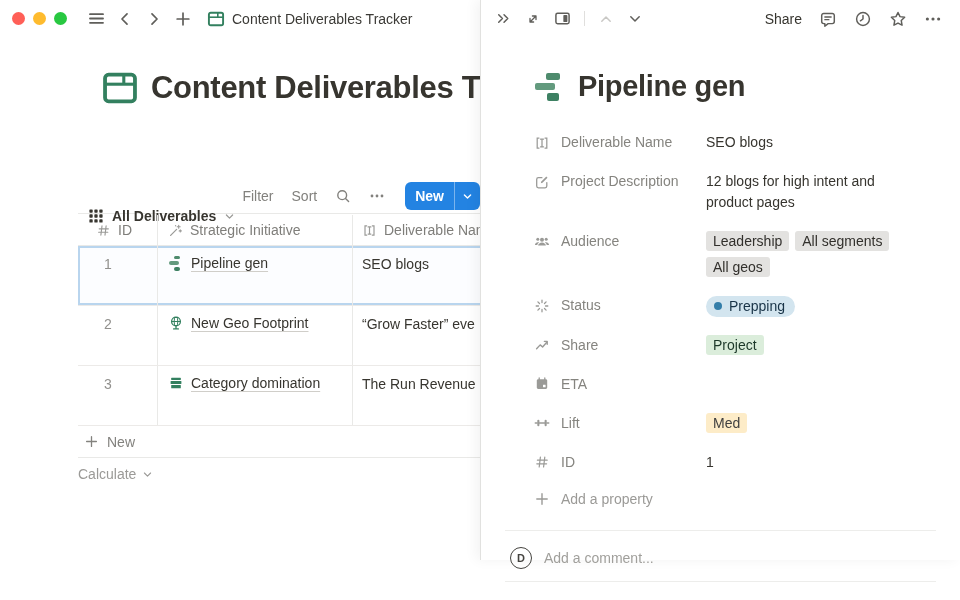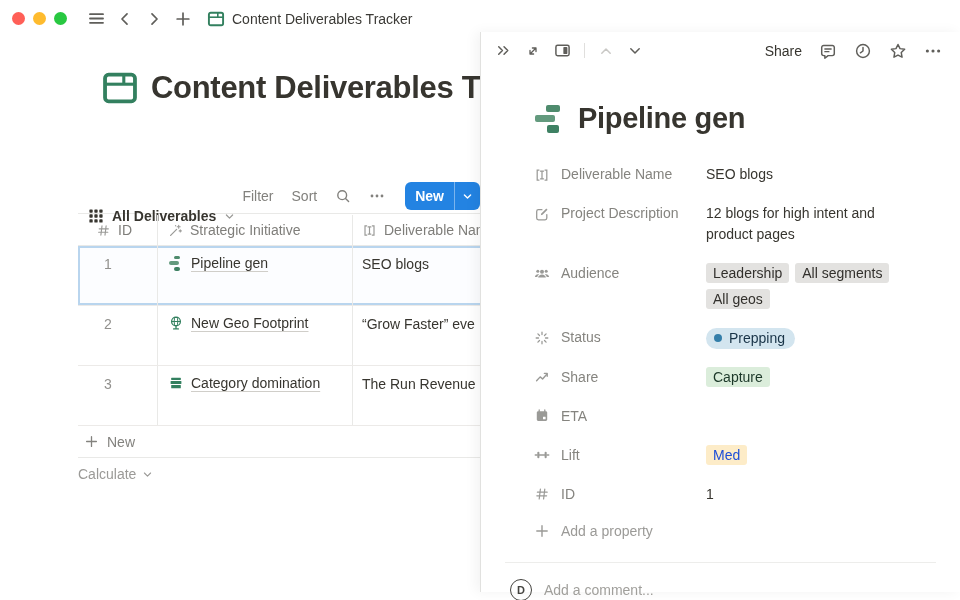--- a/index.html
+++ b/index.html
@@ -60,21 +60,21 @@
   
   .pipe { position:relative; width:16px; height:16px; flex:0 0 auto; }
   .pipe i { position:absolute; border-radius:2px; }
   .pipe .b1 { left:38%; top:4%; width:40%; height:24%; background:#4e8b6d; }
   .pipe .b2 { left:6%;  top:38%; width:60%; height:25%; background:#639a7e; }
   .pipe .b3 { left:40%; top:73%; width:36%; height:24%; background:#3e8163; }
   .pipe-lg { width:34px; height:30px; }
 
   
   .panel { position:absolute; top:0; left:480px; width:480px; height:560px; background:#fff;
-    border-left:1px solid #e1e1df; box-shadow:-4px 0 12px rgba(0,0,0,0.05); z-index:5;margin-top:32px; }
+    border-left:1px solid #e1e1df; box-shadow:-4px 0 12px rgba(0,0,0,0.05); z-index:5; }
   .panel-toolbar { height:37px; display:flex; align-items:center; padding:0 18px 0 14px; gap:13px; }
   .vdiv { width:1px; height:15px; background:#e0dfdd; }
   .pt-right { margin-left:auto; display:flex; align-items:center; gap:17px; }
   .share-label { font-size:14px; color:#37352f; }
   .ico-disabled { color:#c9c8c5; }
 
   .panel-title-row { margin:33px 0 0 52px; display:flex; align-items:center; gap:11px; }
   .panel-title { font-size:29px; font-weight:700; letter-spacing:-0.3px; color:#37352f; }
 
   .props { margin:29px 59px 0 53px; }
@@ -83,21 +83,21 @@
     color:#85847f; font-size:14px; line-height:21px; }
   .prop-label svg { flex:0 0 auto; }
   .prop-value { flex:1; font-size:14px; color:#37352f; line-height:21px; min-height:21px; }
   .tags-wrap { display:flex; flex-wrap:wrap; gap:6px; }
   .pill-status { display:inline-flex; align-items:center; gap:7px; height:21px; padding:0 10px 0 8px;
     border-radius:11px; background:#d3e5ef; color:#183347; font-size:14px; }
   .pill-status .dot { width:8px; height:8px; border-radius:50%; background:#337ea9; }
   .tag { display:inline-flex; align-items:center; height:20px; padding:0 7px; border-radius:3px; font-size:14px; }
   .tag-gray { background:#e3e2e0; color:#32302c; }
   .tag-green { background:#dbeddb; color:#1c3829; }
-  .tag-yellow { background:#fdecc8; color:#1d4ed8; }
+  .tag-yellow { background:#fdecc8; color:#404040; }
   .add-prop { display:flex; align-items:center; gap:11px; color:#9b9a97; font-size:14px; margin-bottom:0; }
 
   .panel-divider { border-top:1px solid #ededeb; margin:23px 24px 0 24px; }
   .comment-row { margin:16px 24px 0 29px; display:flex; align-items:center; gap:12px; }
   .avatar { width:22px; height:22px; border-radius:50%; border:1.5px solid #454440;
     display:flex; align-items:center; justify-content:center; font-size:11px; font-weight:700; color:#454440; }
   .comment-placeholder { font-size:14px; color:#a09f9b; }
   .panel-bottom-divider { border-top:1px solid #ededeb; margin:12px 24px 0 24px; }
 </style>
 </head>
@@ -382,21 +382,21 @@
 
       <div class="prop-row">
         <div class="prop-label">
           <svg class="ico-gray" width="16" height="16" viewBox="0 0 16 16" fill="none" stroke="currentColor" stroke-width="1.4" stroke-linecap="round" stroke-linejoin="round">
               <path d="M2.6 11.8L6.2 7.9l2.4 2.1 4.4-5"></path>
               <path d="M10.4 4.4h2.8v2.8"></path>
             </svg>
           <span>Share</span>
         </div>
         <div class="prop-value">
-          <span class="tag tag-green">Capture</span>
+          <span class="tag tag-green">Project</span>
         </div>
       </div>
 
       <div class="prop-row">
         <div class="prop-label">
           <svg class="ico-gray" width="16" height="16" viewBox="0 0 16 16">
               <path d="M2.8 4.6c0-.8.6-1.4 1.4-1.4h7.6c.8 0 1.4.6 1.4 1.4v7c0 .8-.6 1.4-1.4 1.4H4.2c-.8 0-1.4-.6-1.4-1.4z" fill="currentColor"></path>
               <path d="M5.2 1.9v2M10.8 1.9v2" stroke="currentColor" stroke-width="1.3" stroke-linecap="round"></path>
               <rect x="9" y="8.8" width="2.6" height="2.4" rx="0.3" fill="#fff"></rect>
             </svg>

